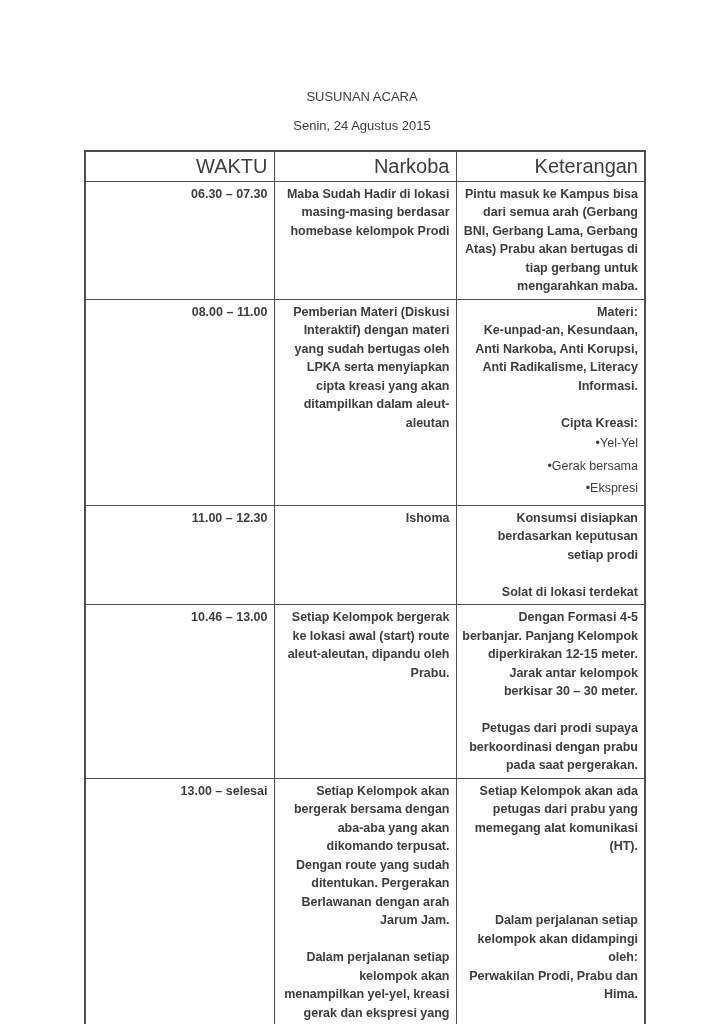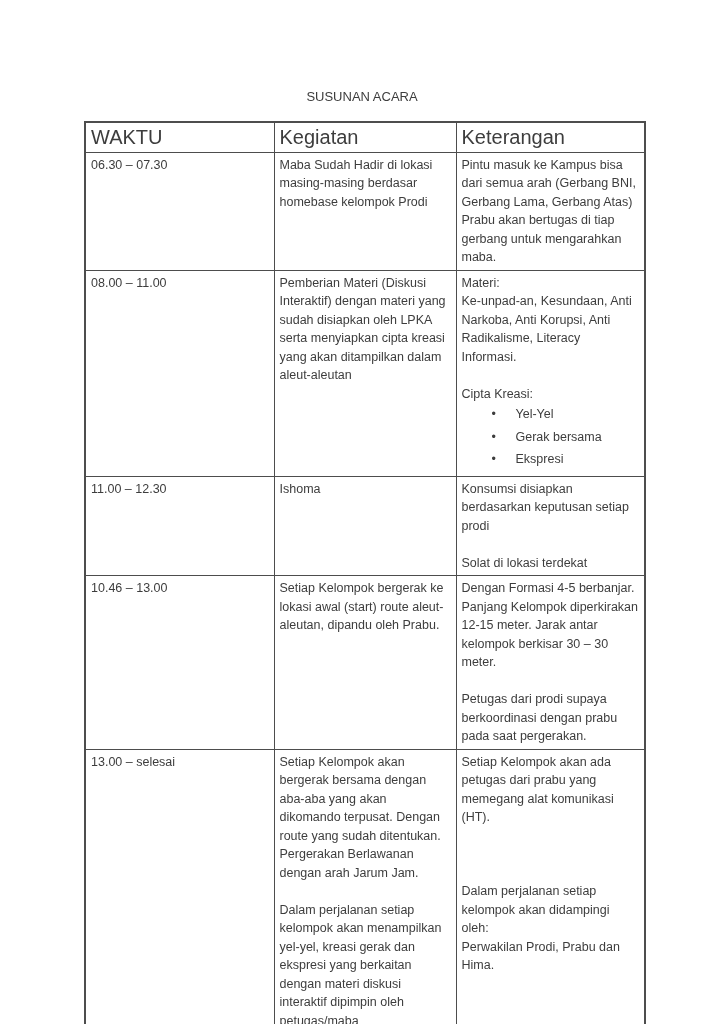--- a/index.html
+++ b/index.html
@@ -27,36 +27,36 @@
     width:560px;
     margin:15px 80px 0 84px;
     border:2px solid var(--border);
   }
   col.c-waktu{width:189px;}
   col.c-kegiatan{width:182px;}
   col.c-keterangan{width:189px;}
   th,td{
     border:1px solid var(--border);
     vertical-align:top;
-    text-align:left;
+    text-align:right;
     padding:3px 6px 3px 5px;
   }
   thead th{
     height:24px;
     font-size:20px;
     font-weight:normal;
     line-height:24px;
     padding:2px 6px 2px 5px;
     vertical-align:middle;
   }
   td{
     font-size:12.5px;
     line-height:18.5px;
   }
-  .para{white-space:pre-line;margin:0;}
+  .para{white-space:pre-line;margin:0;font-weight:bold;}
   td ul{
     margin:2px 0 0 0;
     padding:0 0 0 30px;
     list-style:none;
   }
   td li{margin-bottom:4px;}
   td li::before{
     content:"\2022";
     display:inline-block;
     width:24px;
@@ -67,53 +67,54 @@
   tr.row-2{height:98px;}
   tr.row-3{height:161px;}
   tr.row-4{height:229px;}
 </style>
 </head>
 <body>
 
 <div class="page">
   <div class="titles">
     <div>SUSUNAN ACARA</div>
+    <div class="date-line">Senin, 24 Agustus 2015</div>
   </div>
 
   <table class="schedule">
     <colgroup>
       <col class="c-waktu">
       <col class="c-kegiatan">
       <col class="c-keterangan">
     </colgroup>
     <thead>
       <tr class="row-h">
         <th>WAKTU</th>
-        <th>Kegiatan</th>
+        <th>Narkoba</th>
         <th>Keterangan</th>
       </tr>
     </thead>
     <tbody>
         <tr class="row-0">
           <td>
             <div class="para">06.30 – 07.30</div>
           </td>
           <td>
             <div class="para">Maba Sudah Hadir di lokasi masing-masing berdasar homebase kelompok Prodi</div>
           </td>
           <td>
             <div class="para">Pintu masuk ke Kampus bisa dari semua arah (Gerbang BNI, Gerbang Lama, Gerbang Atas) Prabu akan bertugas di tiap gerbang untuk mengarahkan maba.</div>
           </td>
         </tr>
         <tr class="row-1">
           <td>
             <div class="para">08.00 – 11.00</div>
           </td>
           <td>
-            <div class="para">Pemberian Materi (Diskusi Interaktif) dengan materi yang sudah disiapkan oleh LPKA serta menyiapkan cipta kreasi yang akan ditampilkan dalam aleut-aleutan</div>
+            <div class="para">Pemberian Materi (Diskusi Interaktif) dengan materi yang sudah bertugas oleh LPKA serta menyiapkan cipta kreasi yang akan ditampilkan dalam aleut-aleutan</div>
           </td>
           <td>
             <div class="para">Materi:
 Ke-unpad-an, Kesundaan, Anti Narkoba, Anti Korupsi, Anti Radikalisme, Literacy Informasi.
 
 Cipta Kreasi:</div>
             <ul>
               <li>Yel-Yel</li>
               <li>Gerak bersama</li>
               <li>Ekspresi</li>

